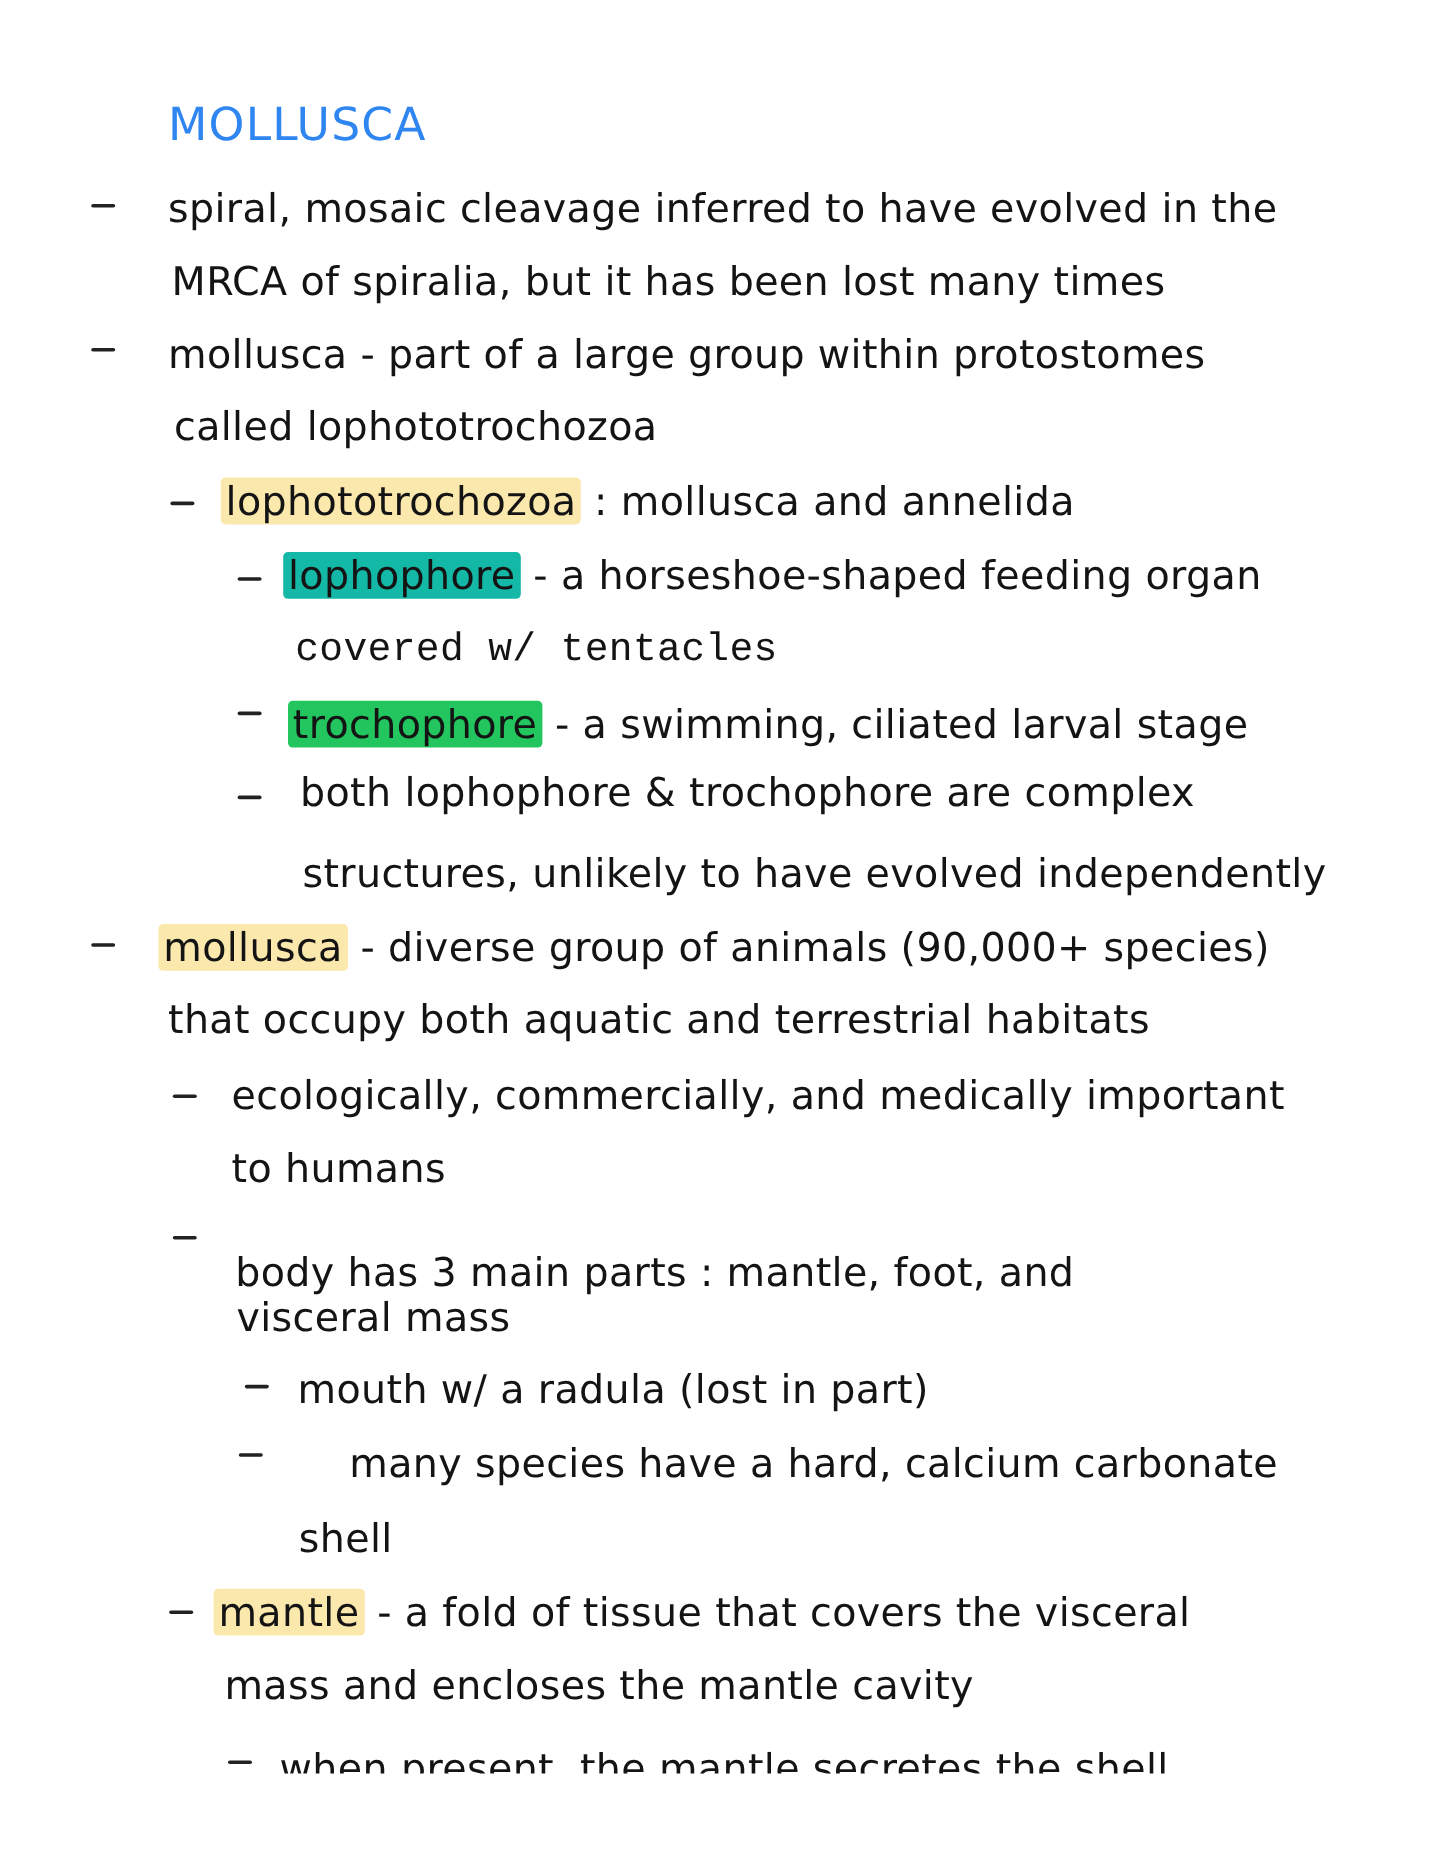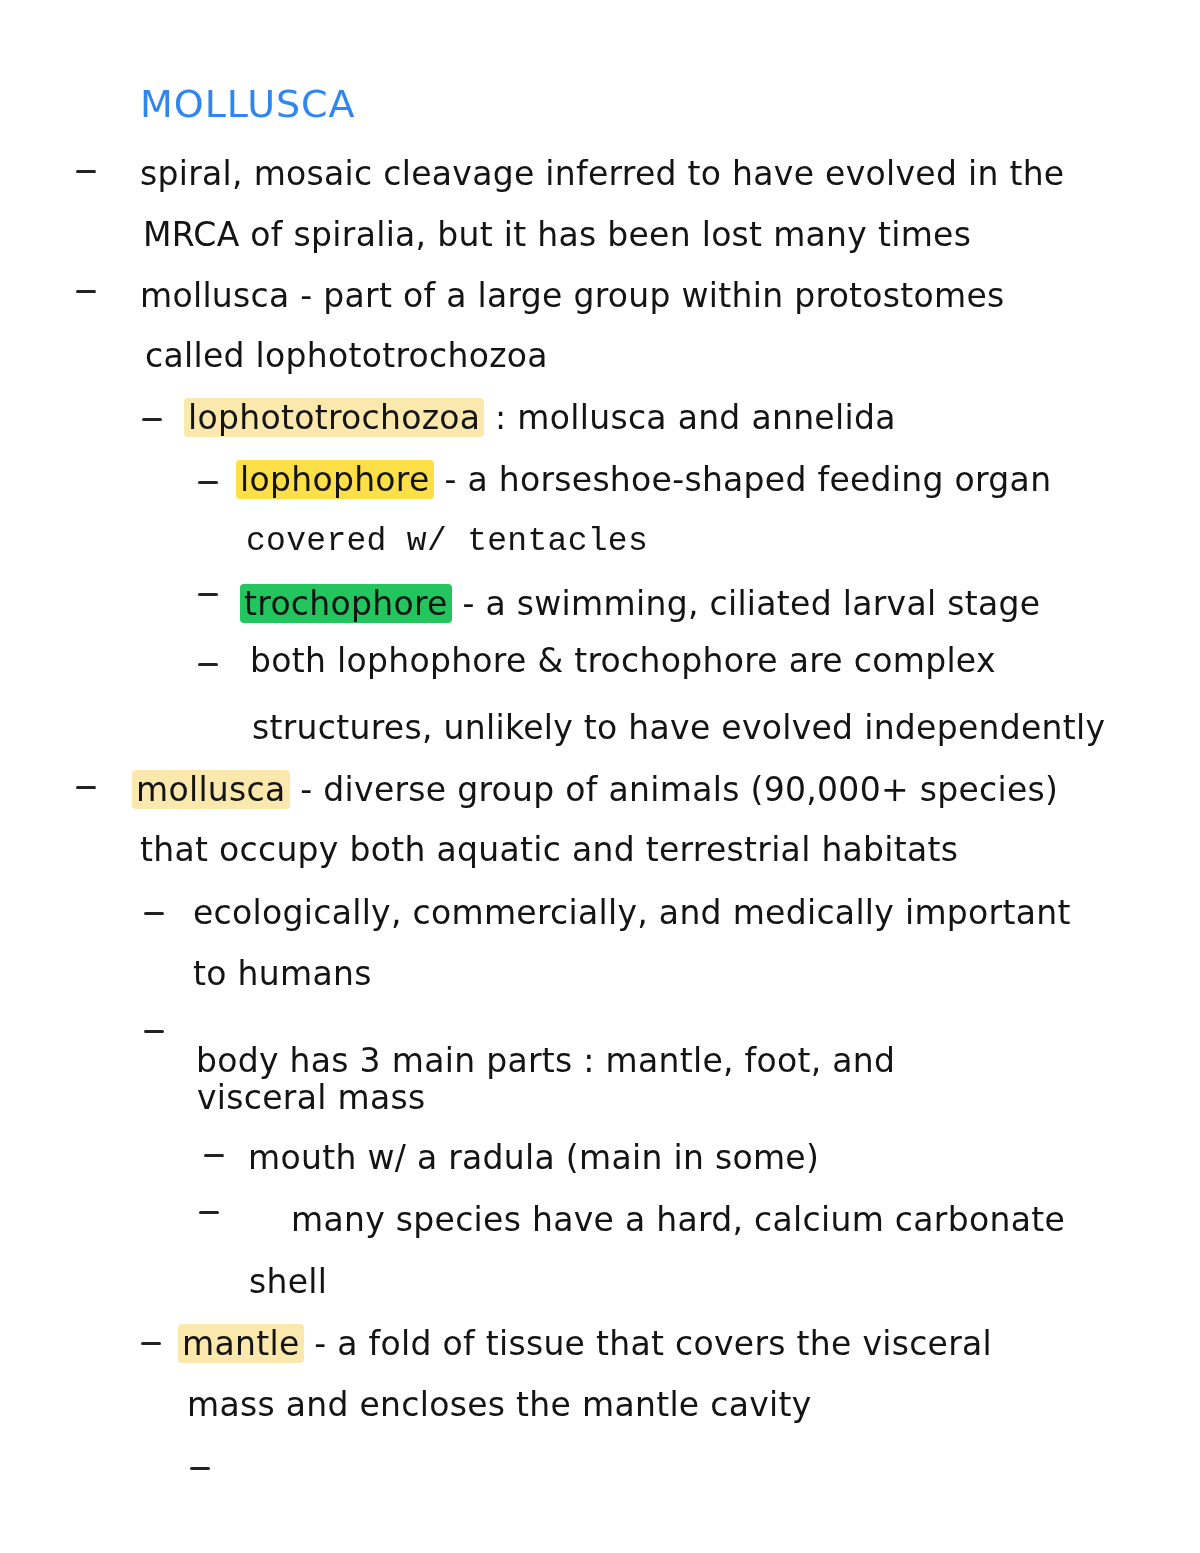--- a/index.html
+++ b/index.html
@@ -36,21 +36,21 @@
   <span>called lophototrochozoa</span>
 </div>
 
 <div class="dash" style="left:142px;top:418px;"></div>
 <div class="line" style="left:188px;top:396px;">
   <span class="hl" style="background: rgb(251, 232, 173);">lophototrochozoa</span><span> : mollusca and annelida</span>
 </div>
 
 <div class="dash" style="left:198px;top:481px;"></div>
 <div class="line" style="left:240px;top:458px;">
-  <span class="hl" style="background: #fde047;">lophophore</span><span> - a horseshoe-shaped feeding organ</span>
+  <span class="hl" style="background: #14b8a6;">lophophore</span><span> - a horseshoe-shaped feeding organ</span>
 </div>
 
 <div class="line" style="left:246px;top:520px;font-family:Liberation Mono, monospace;">
   <span>covered w/ tentacles</span>
 </div>
 
 <div class="dash" style="left:198px;top:593px;"></div>
 <div class="line" style="left:244px;top:582px;">
   <span class="hl" style="background: #22c55e;">trochophore</span><span> - a swimming, ciliated larval stage</span>
 </div>
@@ -86,21 +86,21 @@
 <div class="line" style="left:196px;top:1013px;margin-top:26px;">
   <span>body has 3 main parts : mantle, foot, and</span>
 </div>
 
 <div class="line" style="left:197px;top:1076px;">
   <span>visceral mass</span>
 </div>
 
 <div class="dash" style="left:204px;top:1154px;"></div>
 <div class="line" style="left:248px;top:1136px;">
-  <span>mouth w/ a radula (main in some)</span>
+  <span>mouth w/ a radula (lost in part)</span>
 </div>
 
 <div class="dash" style="left:199px;top:1211px;"></div>
 <div class="line" style="left:248px;top:1198px;margin-left:43px;">
   <span>many species have a hard, calcium carbonate</span>
 </div>
 
 <div class="line" style="left:249px;top:1260px;">
   <span>shell</span>
 </div>
@@ -109,13 +109,16 @@
 <div class="line" style="left:182px;top:1322px;">
   <span class="hl" style="background: rgb(251, 232, 173);">mantle</span><span> - a fold of tissue that covers the visceral</span>
 </div>
 
 <div class="line" style="left:187px;top:1383px;">
   <span>mass and encloses the mantle cavity</span>
 </div>
 
 <div class="clip">
   <div class="dash" style="left:190px;top:27px;"></div>
+  <div class="line" style="left:233px;top:12px;">
+    <span>when present, the mantle secretes the shell</span>
+  </div>
 </div>
 
 </body></html>

